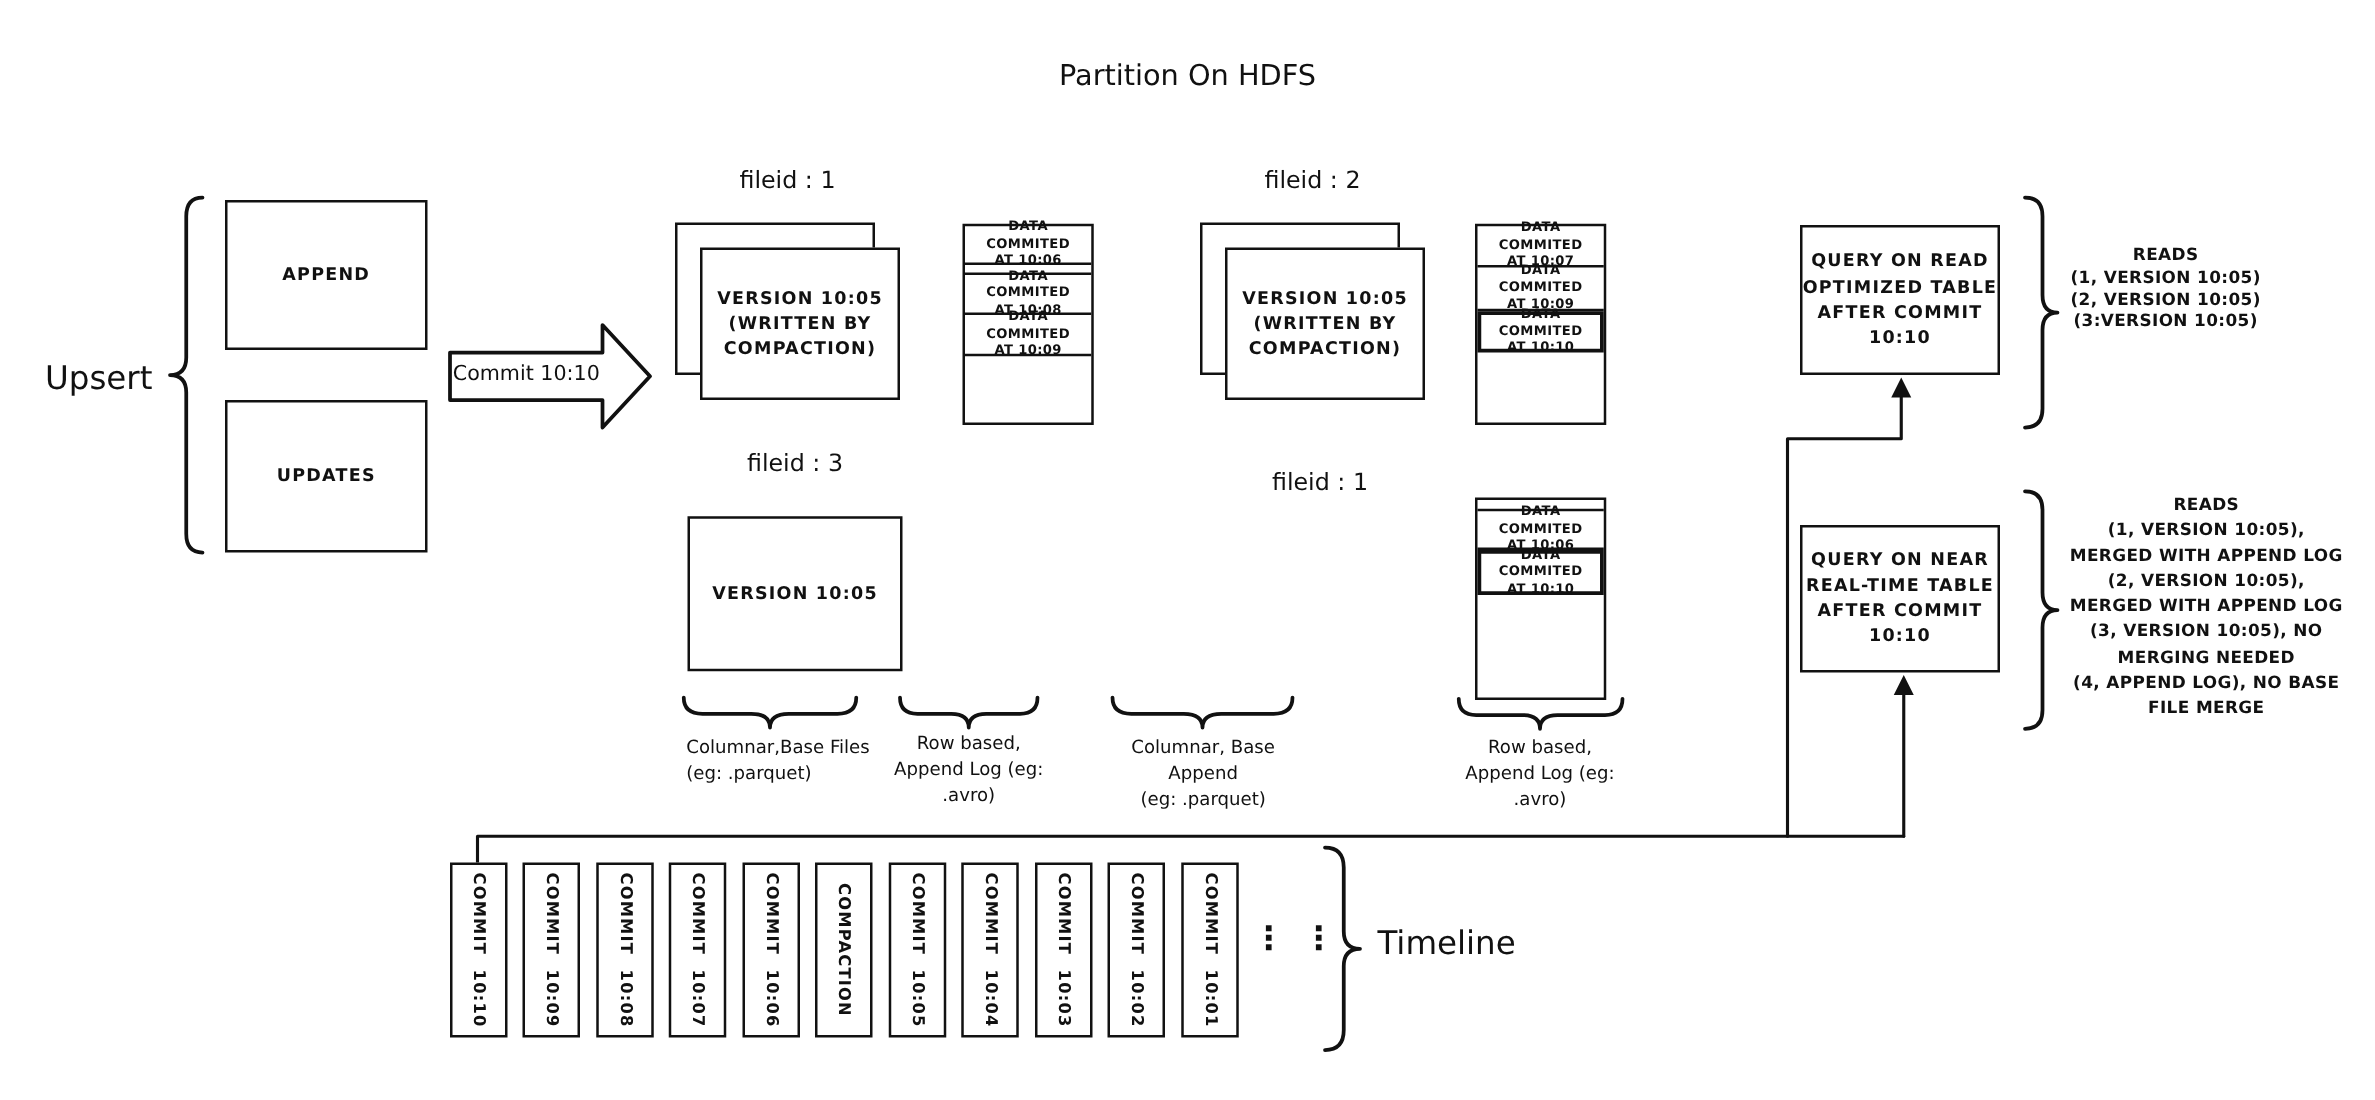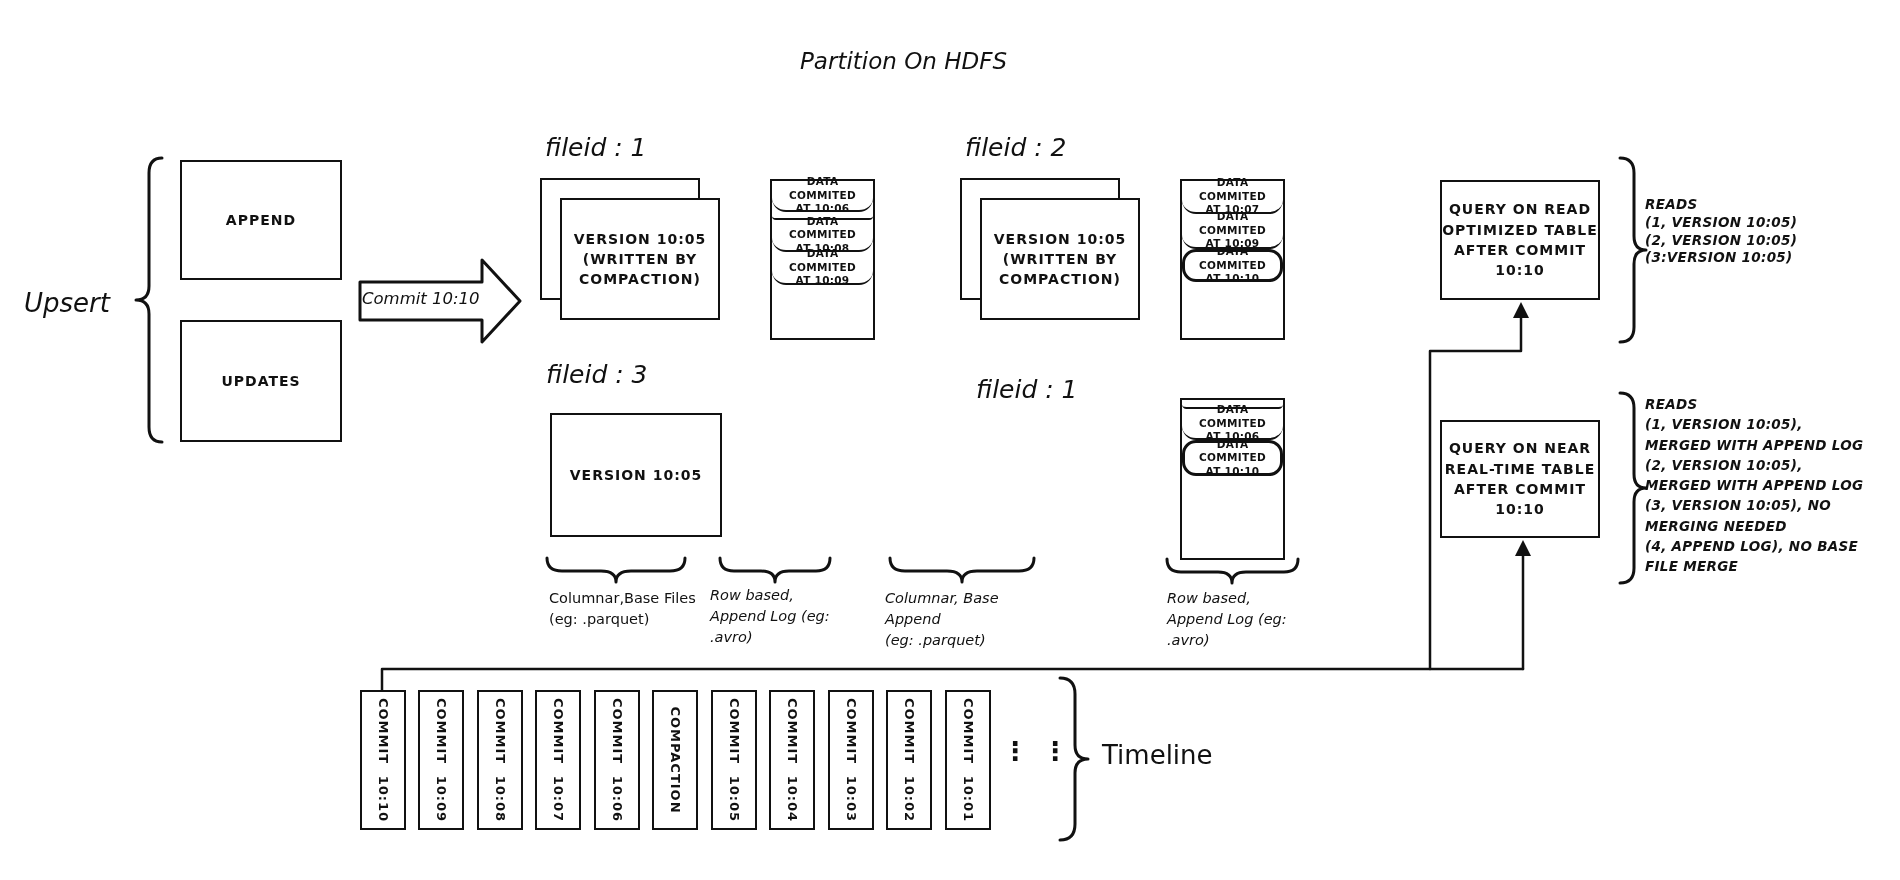--- a/index.html
+++ b/index.html
@@ -1,28 +1,28 @@
 <!DOCTYPE html>
 <html><head>
 <meta charset="utf-8">
 <style>
   html,body{margin:0;padding:0;background:#fff;}
   .canvas{position:relative;width:1900px;height:880px;background:#ffffff;overflow:hidden;
           font-family:"DejaVu Sans",sans-serif;color:#111;}
   .abs{position:absolute;}
   .pre{white-space:pre-line;}
-  .ctr{font-style:italic;}
+  .ctr{text-align:center;}
   .box{position:absolute;border:2.5px solid #111;background:#fff;box-sizing:border-box;
        display:flex;align-items:center;justify-content:center;text-align:center;}
   .cap{font-weight:bold;font-size:14px;letter-spacing:1px;line-height:1.45;}
-  .handlbl{font-size:25px;}
+  .handlbl{font-size:19px;}
   .log{position:absolute;border:2.5px solid #111;background:#fff;box-sizing:border-box;}
   .seg{box-sizing:border-box;border-bottom:2.5px solid #111;display:flex;align-items:center;
        justify-content:center;text-align:center;font-weight:bold;font-size:10.5px;
-       line-height:1.3;white-space:pre-line;letter-spacing:.3px;border-radius:14px;}
+       line-height:1.3;white-space:pre-line;letter-spacing:.3px;}
   .seg.thick{border:3.5px solid #111;}
   .tbox{position:absolute;border:2.5px solid #111;background:#fff;box-sizing:border-box;width:46px;height:140px;}
   .tbox span{position:absolute;top:50%;left:50%;transform:translate(-50%,-50%) rotate(90deg);
        white-space:nowrap;font-weight:bold;font-size:13px;letter-spacing:1px;word-spacing:6px;}
   .note{font-size:14.5px;line-height:1.45;}
   .reads{font-weight:bold;letter-spacing:.3px;}
   svg{display:block;overflow:visible;}
   .stroke{stroke:#111;fill:none;stroke-linecap:round;stroke-linejoin:round;}
 </style>
 </head>

